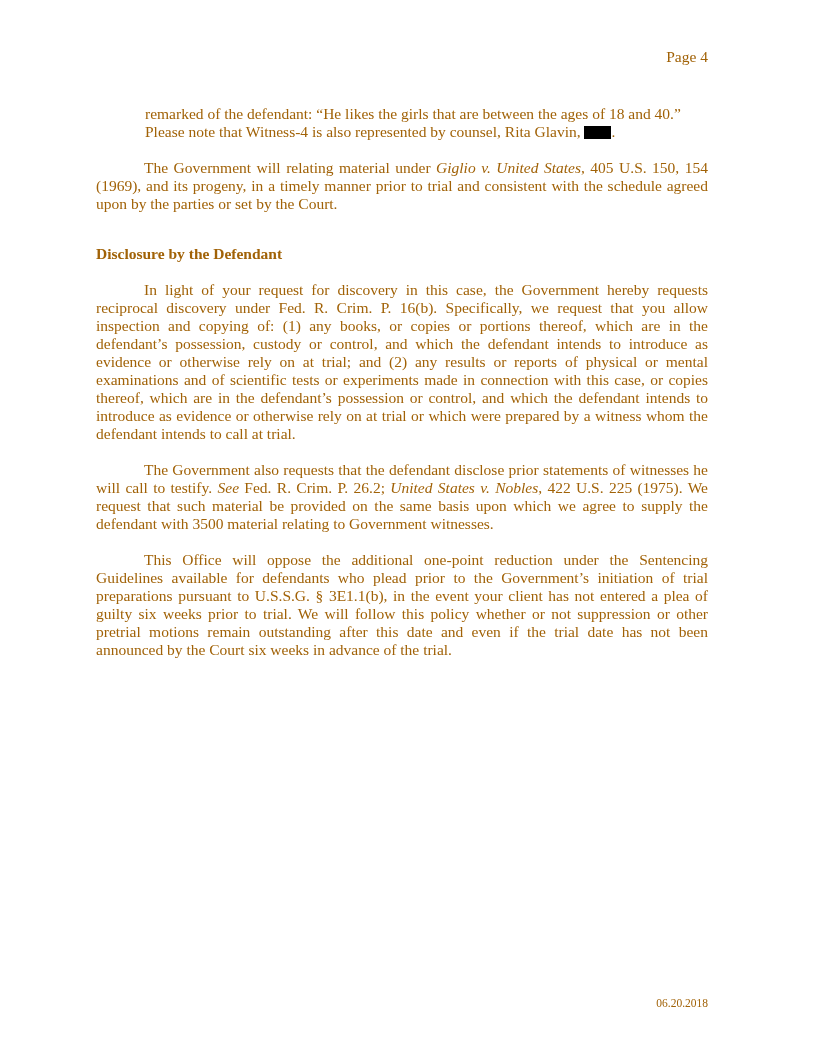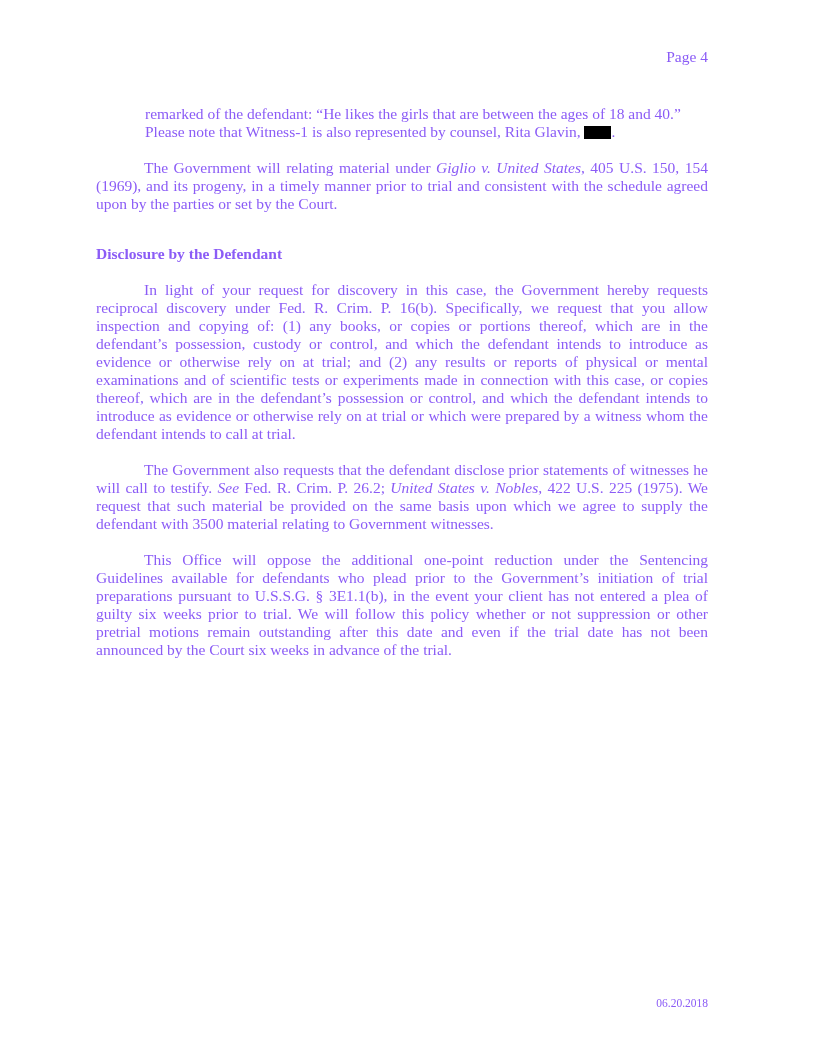--- a/index.html
+++ b/index.html
@@ -7,21 +7,21 @@
     padding: 0;
     background: #ffffff;
   }
   .page {
     position: relative;
     width: 804px;
     height: 1056px;
     box-sizing: border-box;
     padding: 48px 96px 28px 96px;
     background: #ffffff;
-    color: #8b5cf6;
+    color: #a16207;
     font-family: "Liberation Serif", serif;
     font-size: 15.5px;
     line-height: 18px;
     overflow: hidden;
   }
   .page-number {
     text-align: right;
     margin: 0 0 39px 0;
   }
   .quote {
@@ -59,21 +59,21 @@
     line-height: 13px;
   }
 </style>
 </head>
 <body>
 
 <div class="page">
 
   <div class="page-number">Page 4</div>
 
-  <p class="quote"><span>remarked of the defendant: “He likes the girls that are between the ages of 18 and 40.”</span><br><span>Please note that Witness-1 is also represented by counsel, Rita Glavin, </span><span class="redaction"></span><span>.</span></p>
+  <p class="quote"><span>remarked of the defendant: “He likes the girls that are between the ages of 18 and 40.”</span><br><span>Please note that Witness-4 is also represented by counsel, Rita Glavin, </span><span class="redaction"></span><span>.</span></p>
 
   <p class="body"><span>The Government will relating material under </span><em class="case">Giglio v. United States</em><span>, 405 U.S. 150, 154 (1969), and its progeny, in a timely manner prior to trial and consistent with the schedule agreed upon by the parties or set by the Court.</span></p>
 
   <h2 class="heading">Disclosure by the Defendant</h2>
 
   <p class="body">In light of your request for discovery in this case, the Government hereby requests reciprocal discovery under Fed. R. Crim. P. 16(b).  Specifically, we request that you allow inspection and copying of:  (1) any books, or copies or portions thereof, which are in the defendant’s possession, custody or control, and which the defendant intends to introduce as evidence or otherwise rely on at trial; and (2) any results or reports of physical or mental examinations and of scientific tests or experiments made in connection with this case, or copies thereof, which are in the defendant’s possession or control, and which the defendant intends to introduce as evidence or otherwise rely on at trial or which were prepared by a witness whom the defendant intends to call at trial.</p>
 
   <p class="body"><span>The Government also requests that the defendant disclose prior statements of witnesses he will call to testify.  </span><em class="cite">See</em><span> Fed. R. Crim. P. 26.2; </span><em class="case">United States v. Nobles</em><span>, 422 U.S. 225 (1975).  We request that such material be provided on the same basis upon which we agree to supply the defendant with 3500 material relating to Government witnesses.</span></p>
 
 

